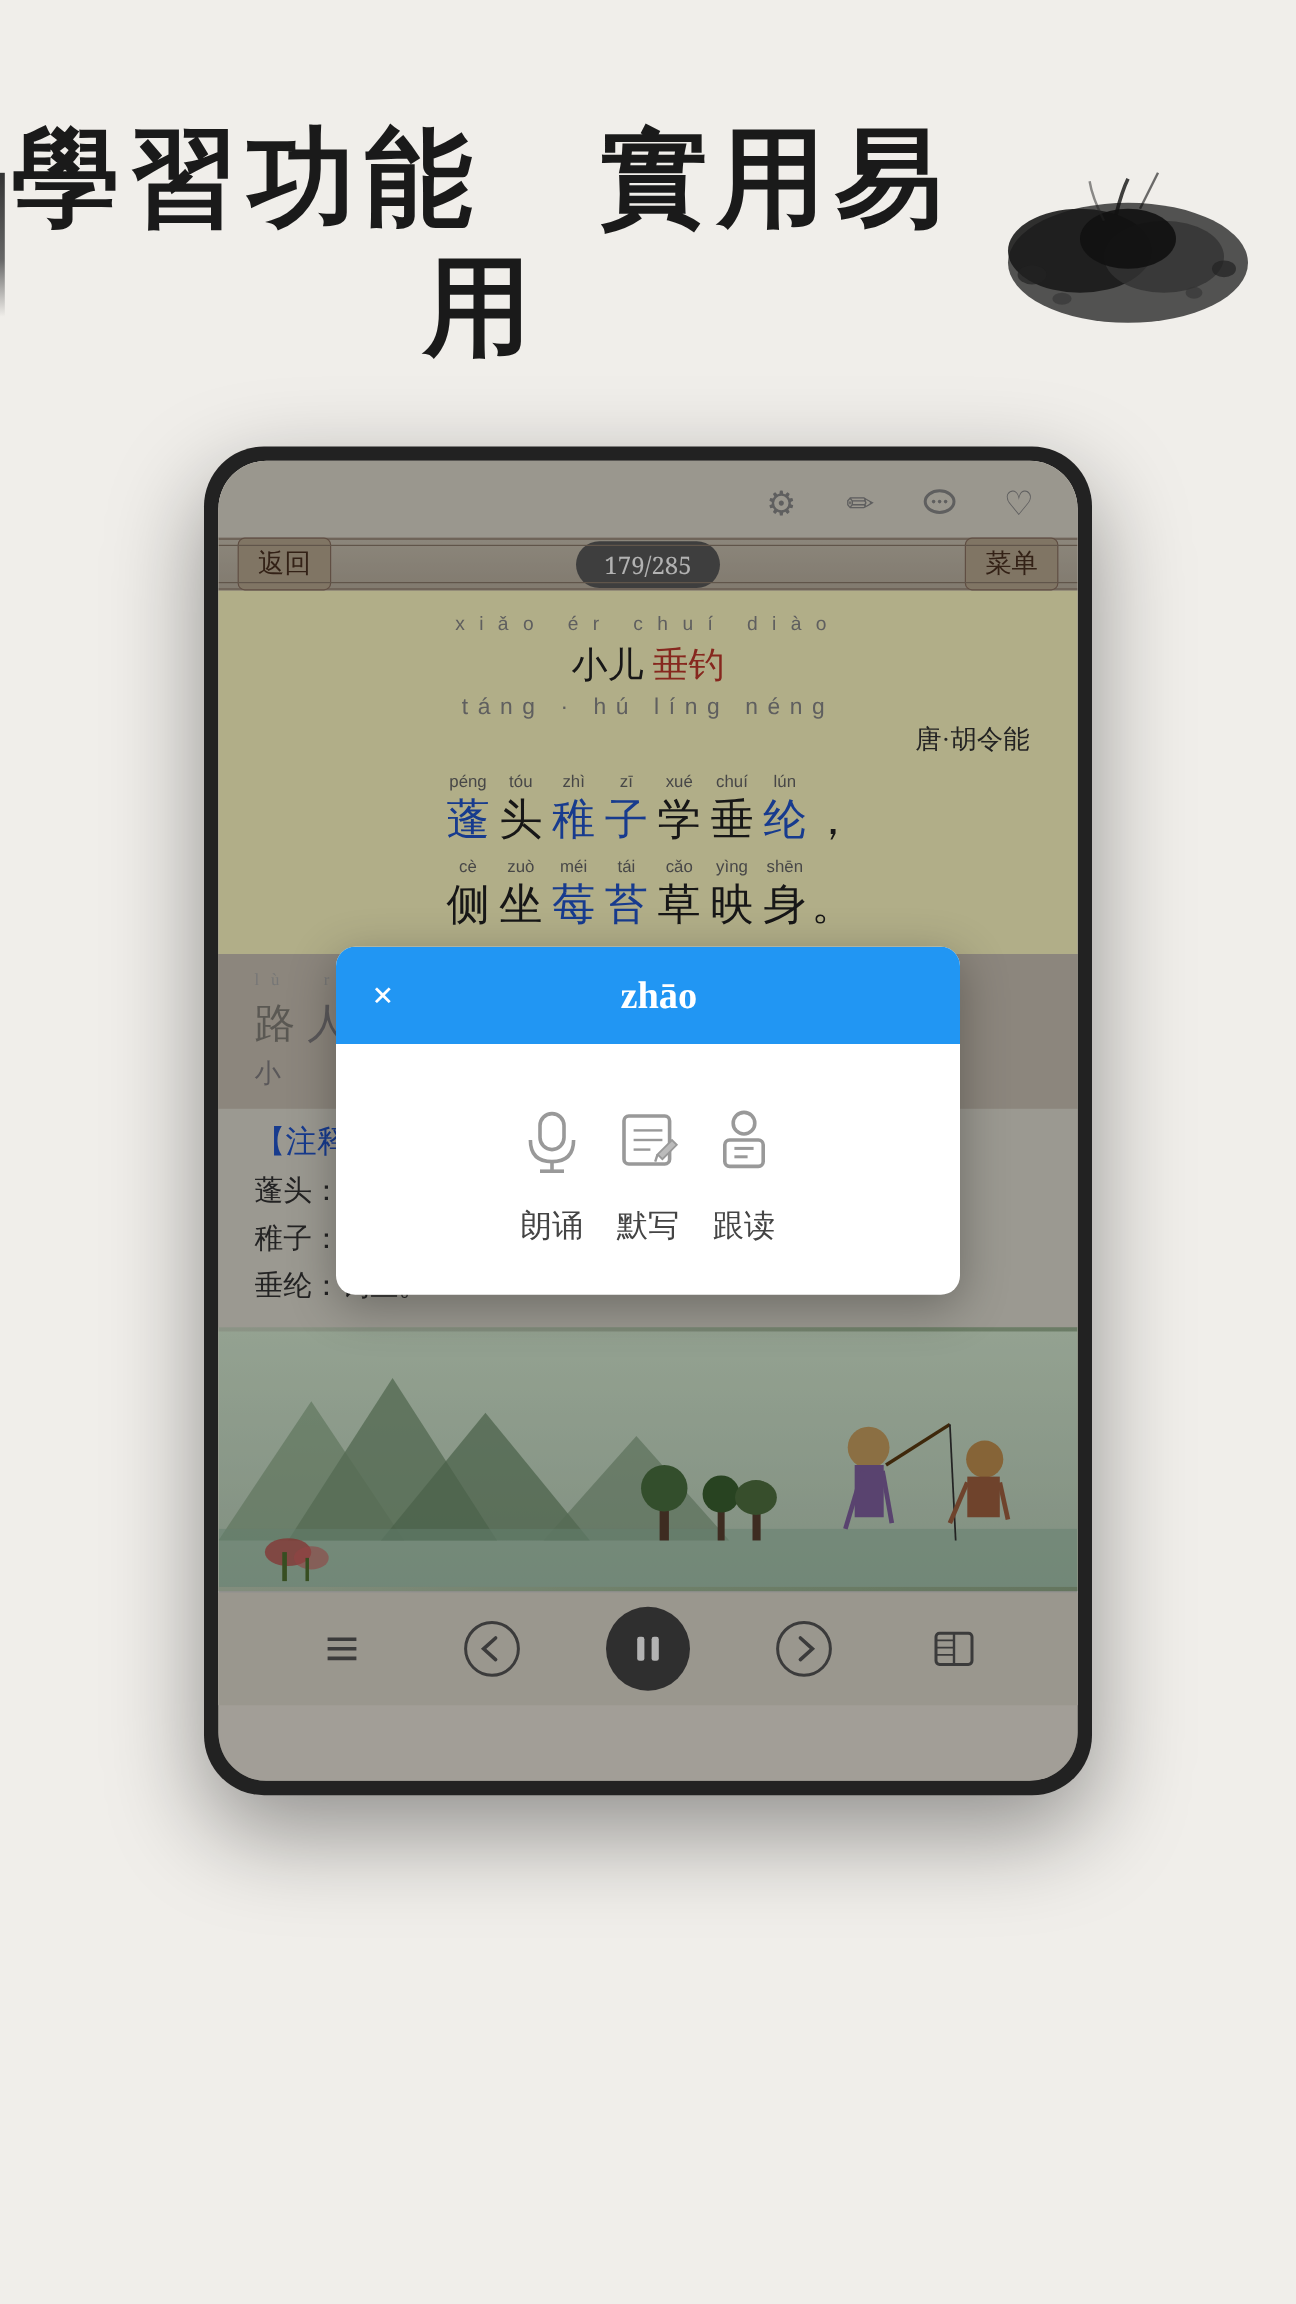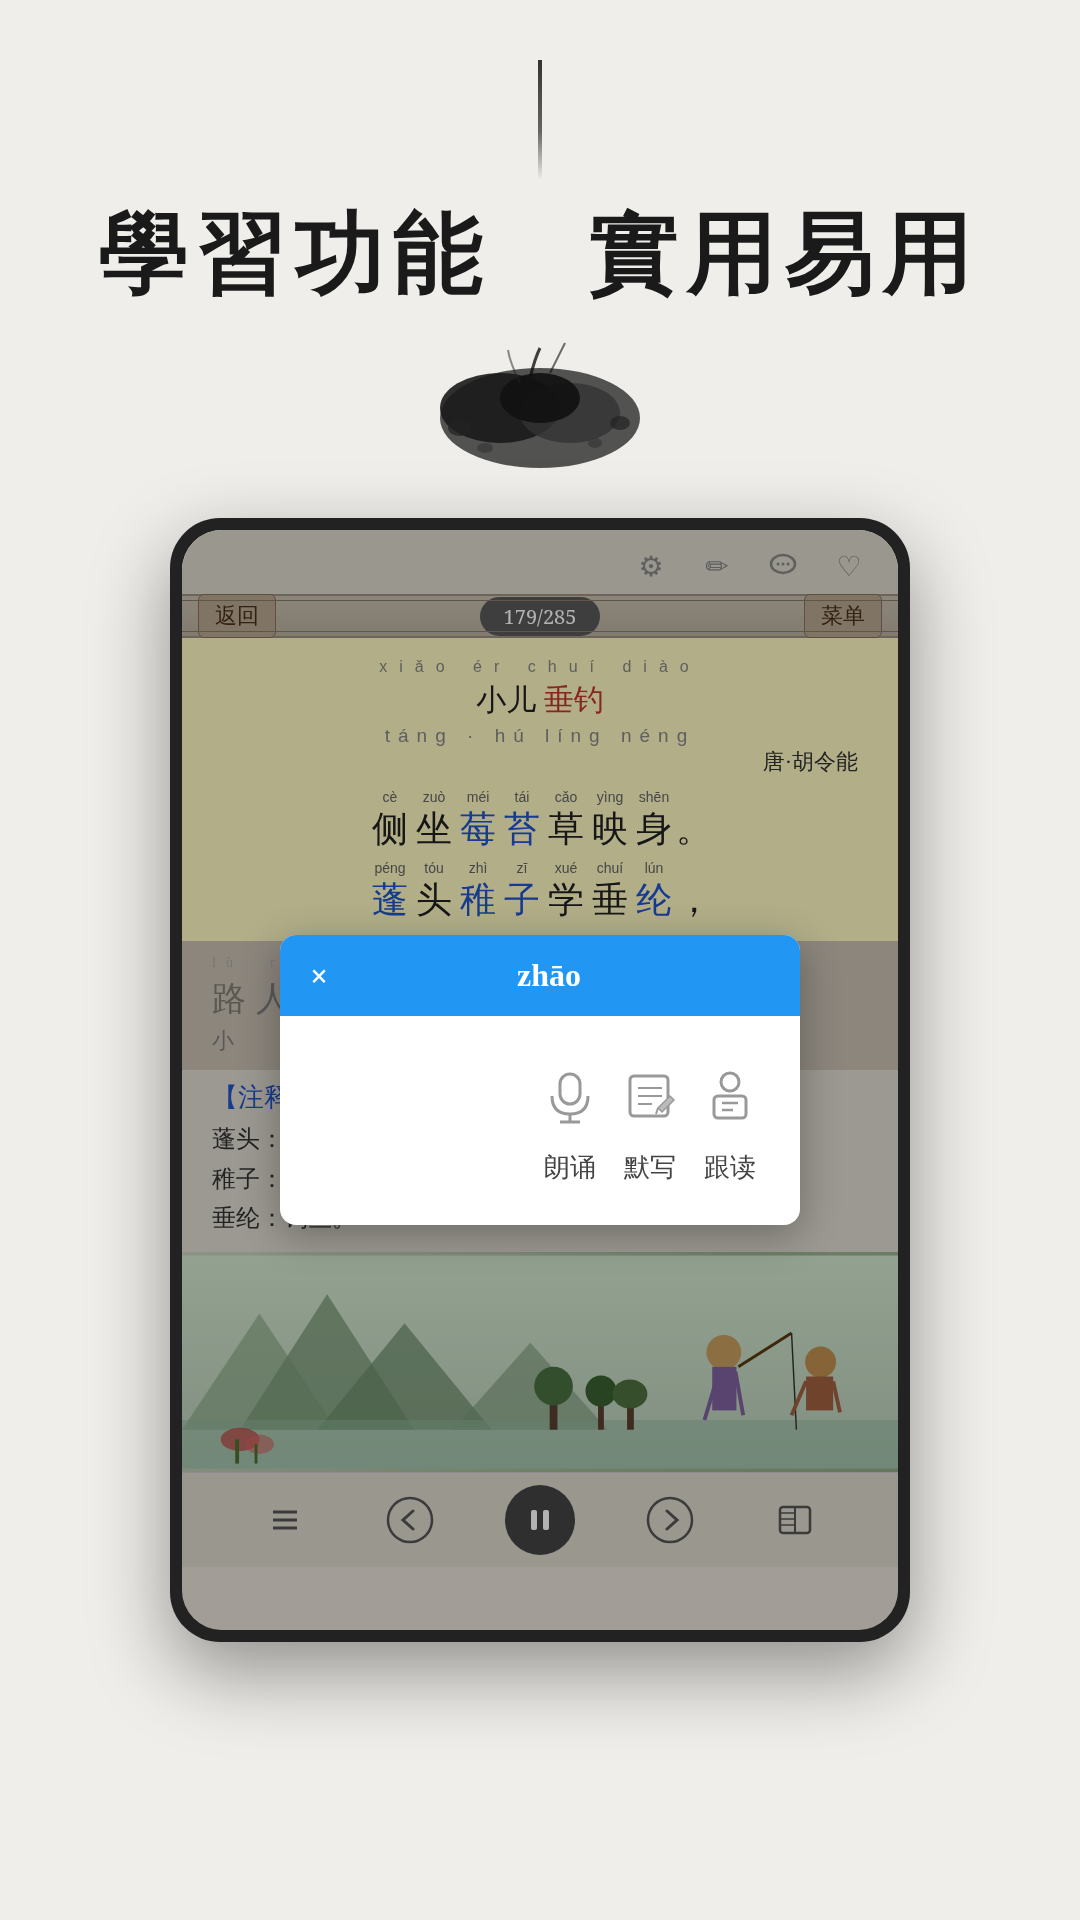--- a/index.html
+++ b/index.html
@@ -11,22 +11,23 @@
       font-family: 'STSong', 'SimSun', 'serif', sans-serif;
       overflow: hidden;
       position: relative;
     }
 
     
     .top-section {
       width: 100%;
       padding-top: 60px;
       display: flex;
-      flex-direction: column;
-      align-items: center;
+      flex-direction: row;
+      align-items: center;
+      margin-top: 16px;
     }
 
     .ink-drop-top {
       width: 4px;
       height: 120px;
       background: linear-gradient(to bottom, #333 0%, #666 60%, transparent 100%);
       margin-bottom: 0;
     }
 
     .main-title {
@@ -319,21 +320,21 @@
       text-align: center;
       color: white;
       font-size: 32px;
       font-family: 'STSong', 'SimSun', serif;
       font-weight: bold;
     }
 
     .dialog-body {
       padding: 40px 30px;
       display: flex;
-      justify-content: flex-end;
+      justify-content: center;
       align-items: center;
     }
 
     .dialog-item {
       display: flex;
       flex-direction: column;
       align-items: center;
       gap: 14px;
     }
 
@@ -421,20 +422,52 @@
         <div class="poem-title">
           <span class="char-black">小儿</span>
           <span class="highlight">垂钓</span>
         </div>
         <div class="poem-author-pinyin">táng · hú  líng  néng</div>
         <div class="poem-author">唐·胡令能</div>
       </div>
 
       <div class="poem-line" style="justify-content:center;">
         <div class="poem-char-group">
+          <span class="char-pinyin">péng</span>
+          <span class="char-text char-blue">蓬</span>
+        </div>
+        <div class="poem-char-group">
+          <span class="char-pinyin">tóu</span>
+          <span class="char-text char-black">头</span>
+        </div>
+        <div class="poem-char-group">
+          <span class="char-pinyin">zhì</span>
+          <span class="char-text char-blue">稚</span>
+        </div>
+        <div class="poem-char-group">
+          <span class="char-pinyin">zī</span>
+          <span class="char-text char-blue">子</span>
+        </div>
+        <div class="poem-char-group">
+          <span class="char-pinyin">xué</span>
+          <span class="char-text char-black">学</span>
+        </div>
+        <div class="poem-char-group">
+          <span class="char-pinyin">chuí</span>
+          <span class="char-text char-black">垂</span>
+        </div>
+        <div class="poem-char-group">
+          <span class="char-pinyin">lún</span>
+          <span class="char-text char-blue">纶</span>
+        </div>
+        <span class="char-punct">，</span>
+      </div>
+
+      <div class="poem-line" style="justify-content:center;">
+        <div class="poem-char-group">
           <span class="char-pinyin">cè</span>
           <span class="char-text char-black">侧</span>
         </div>
         <div class="poem-char-group">
           <span class="char-pinyin">zuò</span>
           <span class="char-text char-black">坐</span>
         </div>
         <div class="poem-char-group">
           <span class="char-pinyin">méi</span>
           <span class="char-text char-blue">莓</span>
@@ -449,52 +482,20 @@
         </div>
         <div class="poem-char-group">
           <span class="char-pinyin">yìng</span>
           <span class="char-text char-black">映</span>
         </div>
         <div class="poem-char-group">
           <span class="char-pinyin">shēn</span>
           <span class="char-text char-black">身</span>
         </div>
         <span class="char-punct">。</span>
-      </div>
-
-      <div class="poem-line" style="justify-content:center;">
-        <div class="poem-char-group">
-          <span class="char-pinyin">péng</span>
-          <span class="char-text char-blue">蓬</span>
-        </div>
-        <div class="poem-char-group">
-          <span class="char-pinyin">tóu</span>
-          <span class="char-text char-black">头</span>
-        </div>
-        <div class="poem-char-group">
-          <span class="char-pinyin">zhì</span>
-          <span class="char-text char-blue">稚</span>
-        </div>
-        <div class="poem-char-group">
-          <span class="char-pinyin">zī</span>
-          <span class="char-text char-blue">子</span>
-        </div>
-        <div class="poem-char-group">
-          <span class="char-pinyin">xué</span>
-          <span class="char-text char-black">学</span>
-        </div>
-        <div class="poem-char-group">
-          <span class="char-pinyin">chuí</span>
-          <span class="char-text char-black">垂</span>
-        </div>
-        <div class="poem-char-group">
-          <span class="char-pinyin">lún</span>
-          <span class="char-text char-blue">纶</span>
-        </div>
-        <span class="char-punct">，</span>
       </div>
     </div>
 
     <div class="dimmed-content">
       <div class="dimmed-line" style="font-size:18px;color:rgba(100,100,150,0.6);">
         <span style="font-size:14px;color:#aaa;letter-spacing:10px;">lù&nbsp;&nbsp;rén&nbsp;&nbsp;jiè&nbsp;&nbsp;wèn&nbsp;&nbsp;yáo&nbsp;&nbsp;zhāo&nbsp;&nbsp;shǒu</span>
       </div>
       <div class="dimmed-line" style="display:flex;gap:10px;align-items:center;">
         <span style="font-size:34px;color:rgba(60,60,60,0.5);">路</span>
         <span style="font-size:34px;color:rgba(60,60,80,0.5);">人</span>

